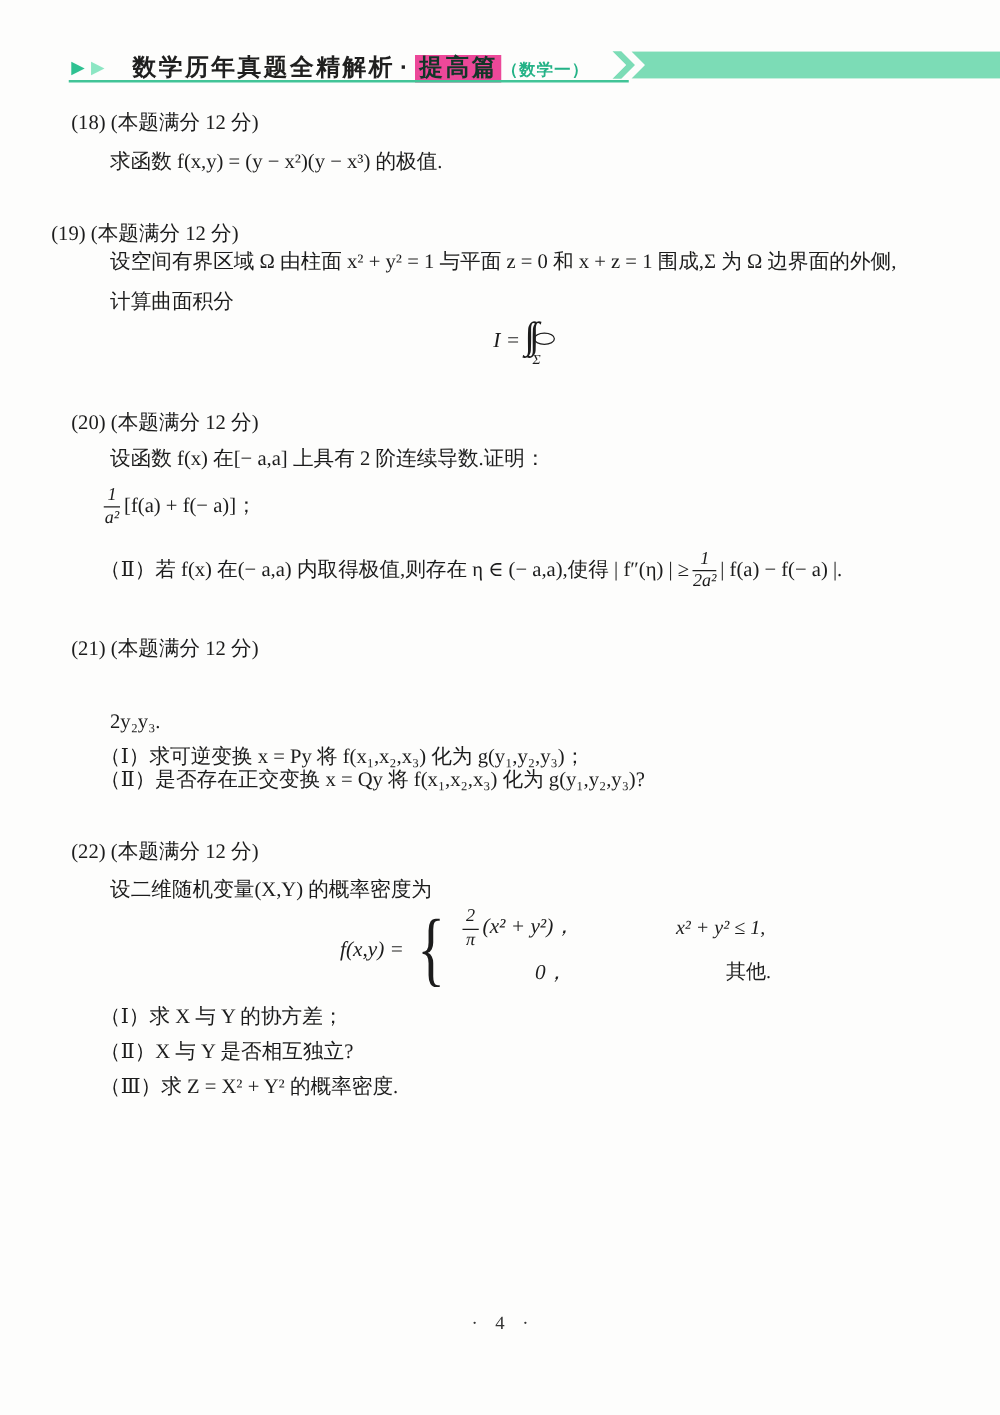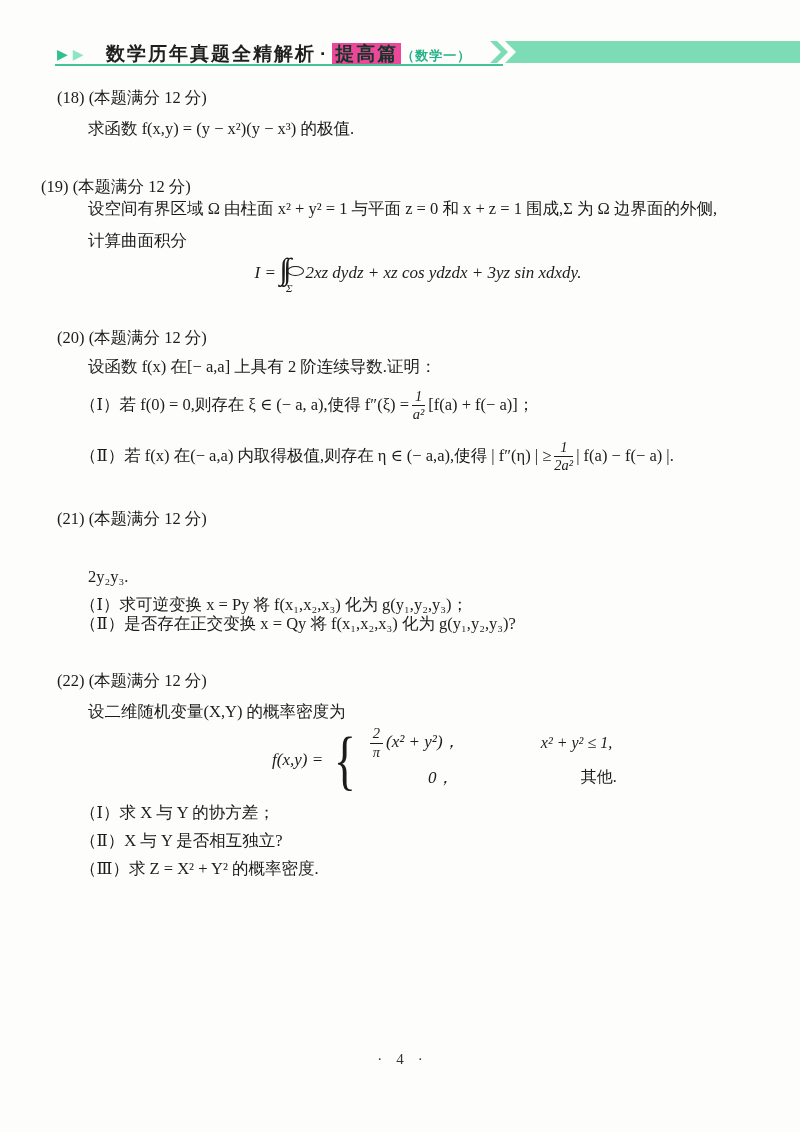--- a/index.html
+++ b/index.html
@@ -92,30 +92,29 @@
   </div>
   <div class="abs t" style="left:88px; top:199px;">设空间有界区域 Ω 由柱面 x² + y² = 1 与平面 z = 0 和 x + z = 1 围成,Σ 为 Ω 边界面的外侧,</div>
   <div class="abs t" style="left:88px; top:231px;">计算曲面积分</div>
   <div class="abs math-line" style="left:88px; top:254px; width:660px; text-align:center;">
     <span class="it">I =</span>
     <span class="bigop">
       <span class="ints">∫∫</span>
       <span class="ring"></span>
       <span class="lim">Σ</span>
     </span>
-    <span class="it">2xz dydz + xz cos ydzdx + 3yz sin xdxdy.</span>
   </div>
 
   <div class="abs t" style="left:57px; top:328px;">
     <span>(20)</span>
     <span>(本题满分 12 分)</span>
   </div>
   <div class="abs t" style="left:88px; top:357px;">设函数 f(x) 在[− a,a] 上具有 2 阶连续导数.证明：</div>
   <div class="abs t" style="left:80px; top:389px;">
-    <span>（Ⅰ）若 f(0) = 0,则存在 ξ ∈ (− a, a),使得 f″(ξ) =</span><span class="frac"><span class="fr-num it">1</span><span class="fr-den it">a²</span></span><span>[f(a) + f(− a)]；</span>
+    <span class="frac"><span class="fr-num it">1</span><span class="fr-den it">a²</span></span><span>[f(a) + f(− a)]；</span>
   </div>
   <div class="abs t" style="left:80px; top:440px;">
     <span>（Ⅱ）若 f(x) 在(− a,a) 内取得极值,则存在 η ∈ (− a,a),使得 | f″(η) | ≥</span><span class="frac"><span class="fr-num it">1</span><span class="fr-den it">2a²</span></span><span>| f(a) − f(− a) |.</span>
   </div>
 
   <div class="abs t" style="left:57px; top:509px;">
     <span>(21)</span>
     <span>(本题满分 12 分)</span>
   </div>
   <div class="abs t" style="left:88px; top:567px;">2y₂y₃.</div>

